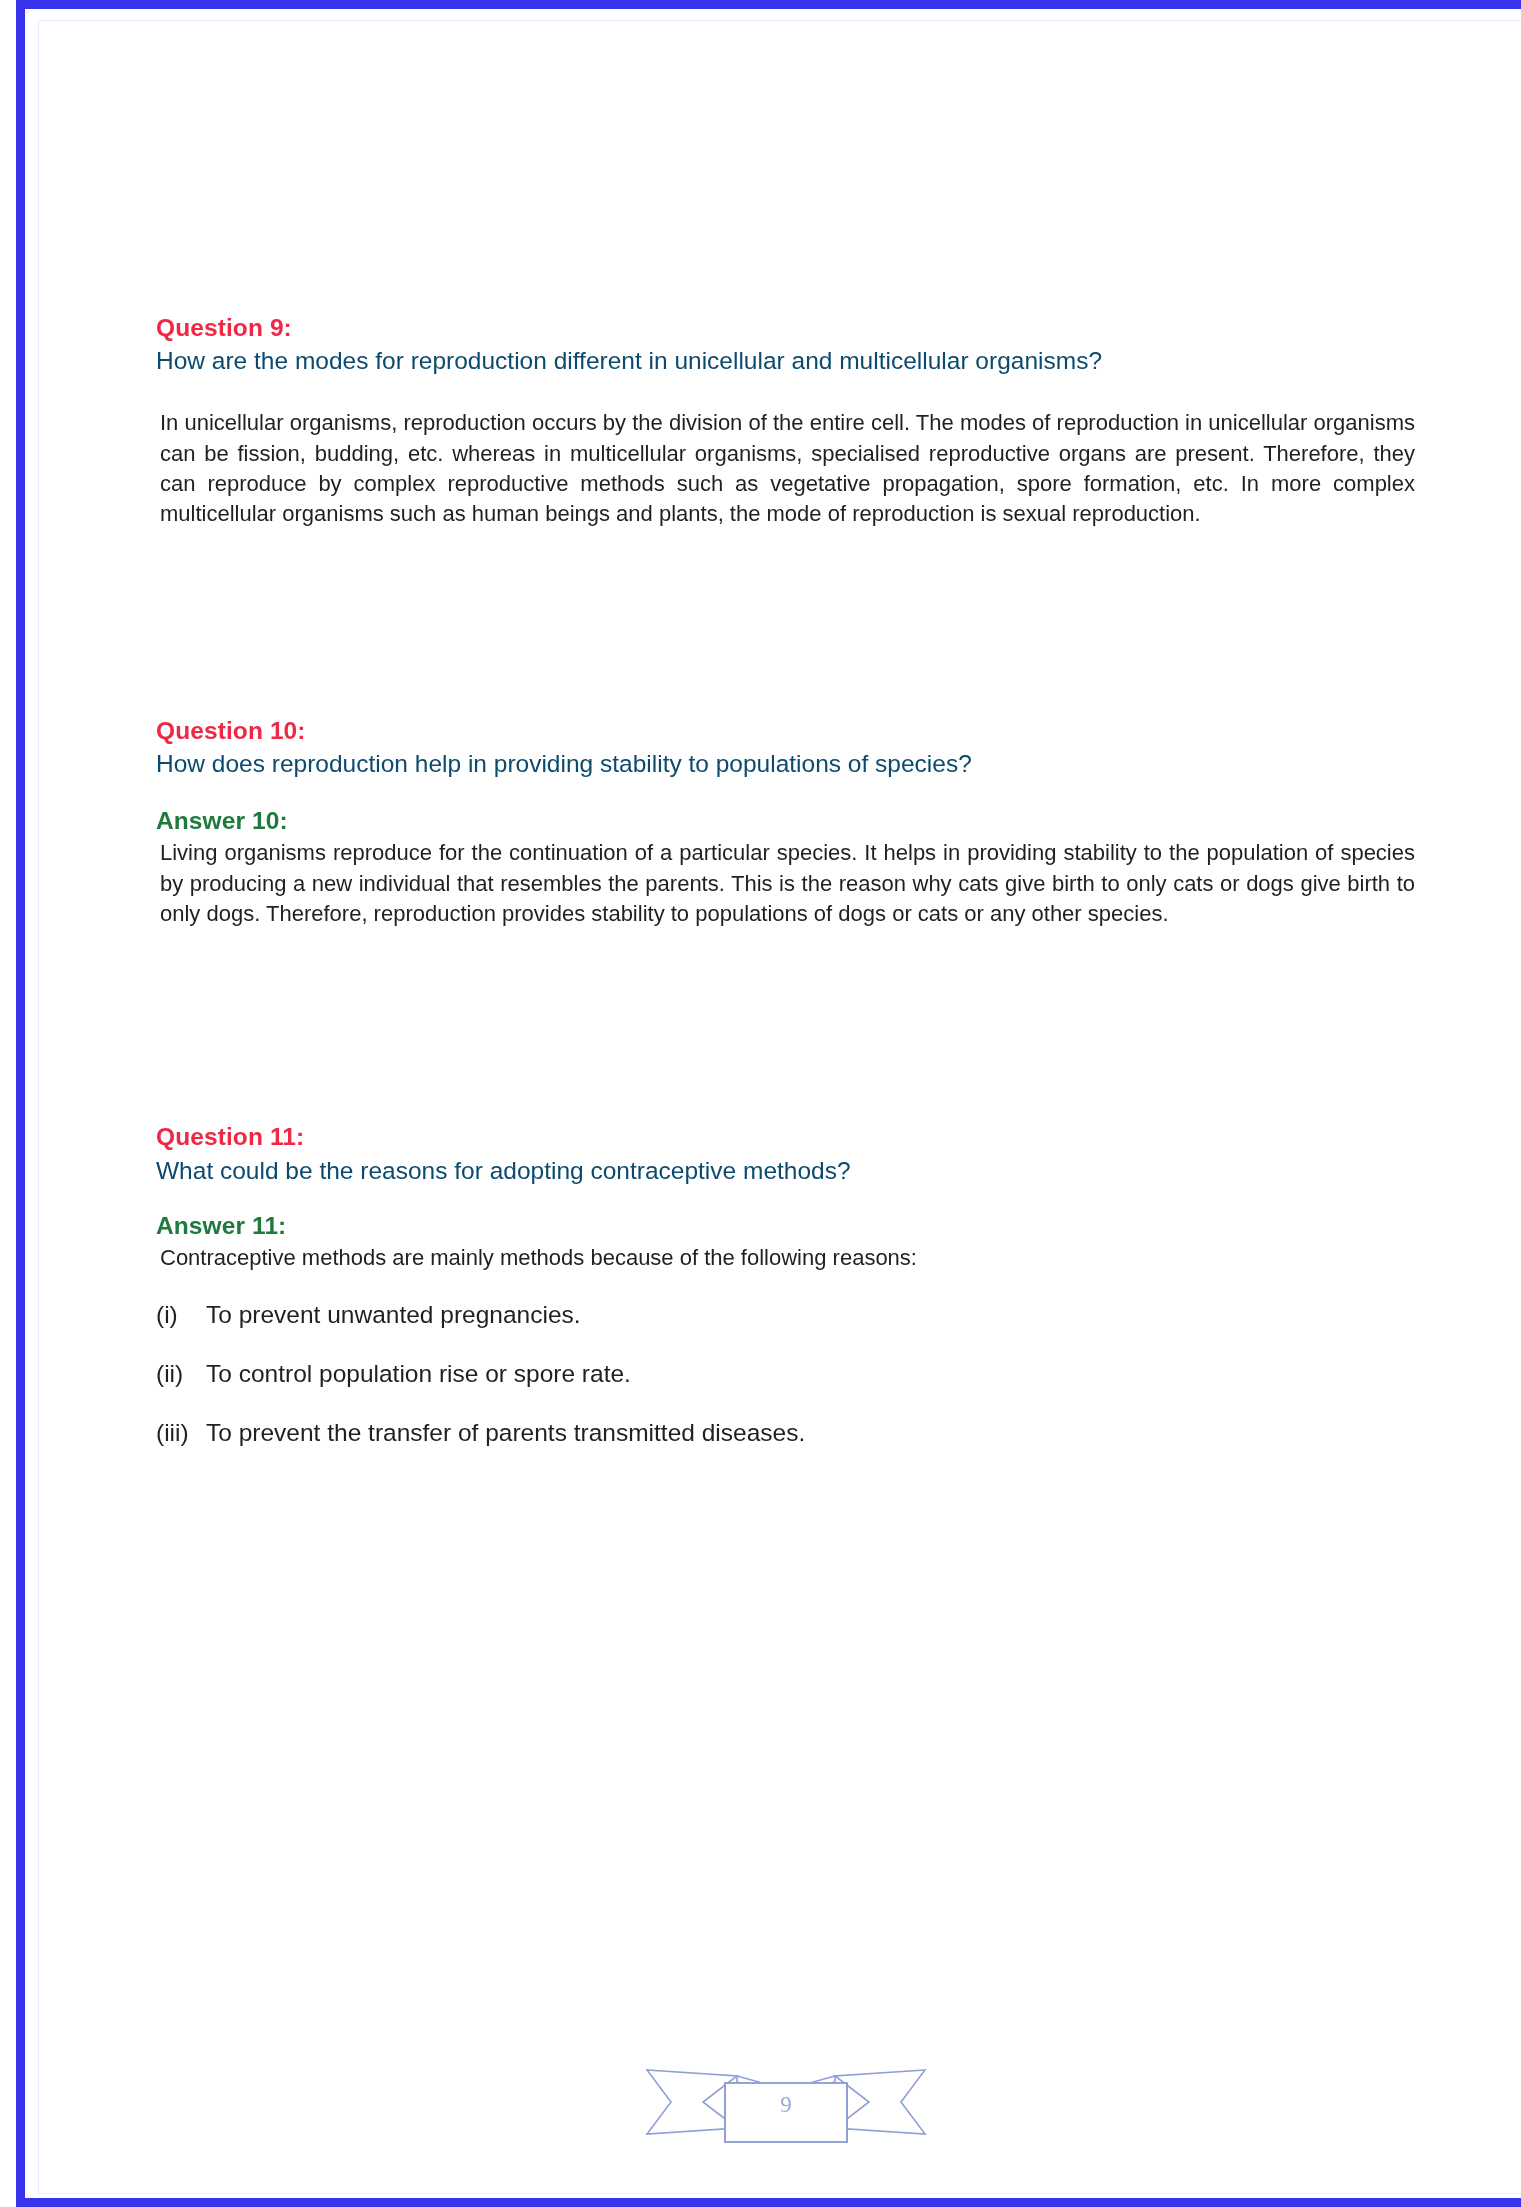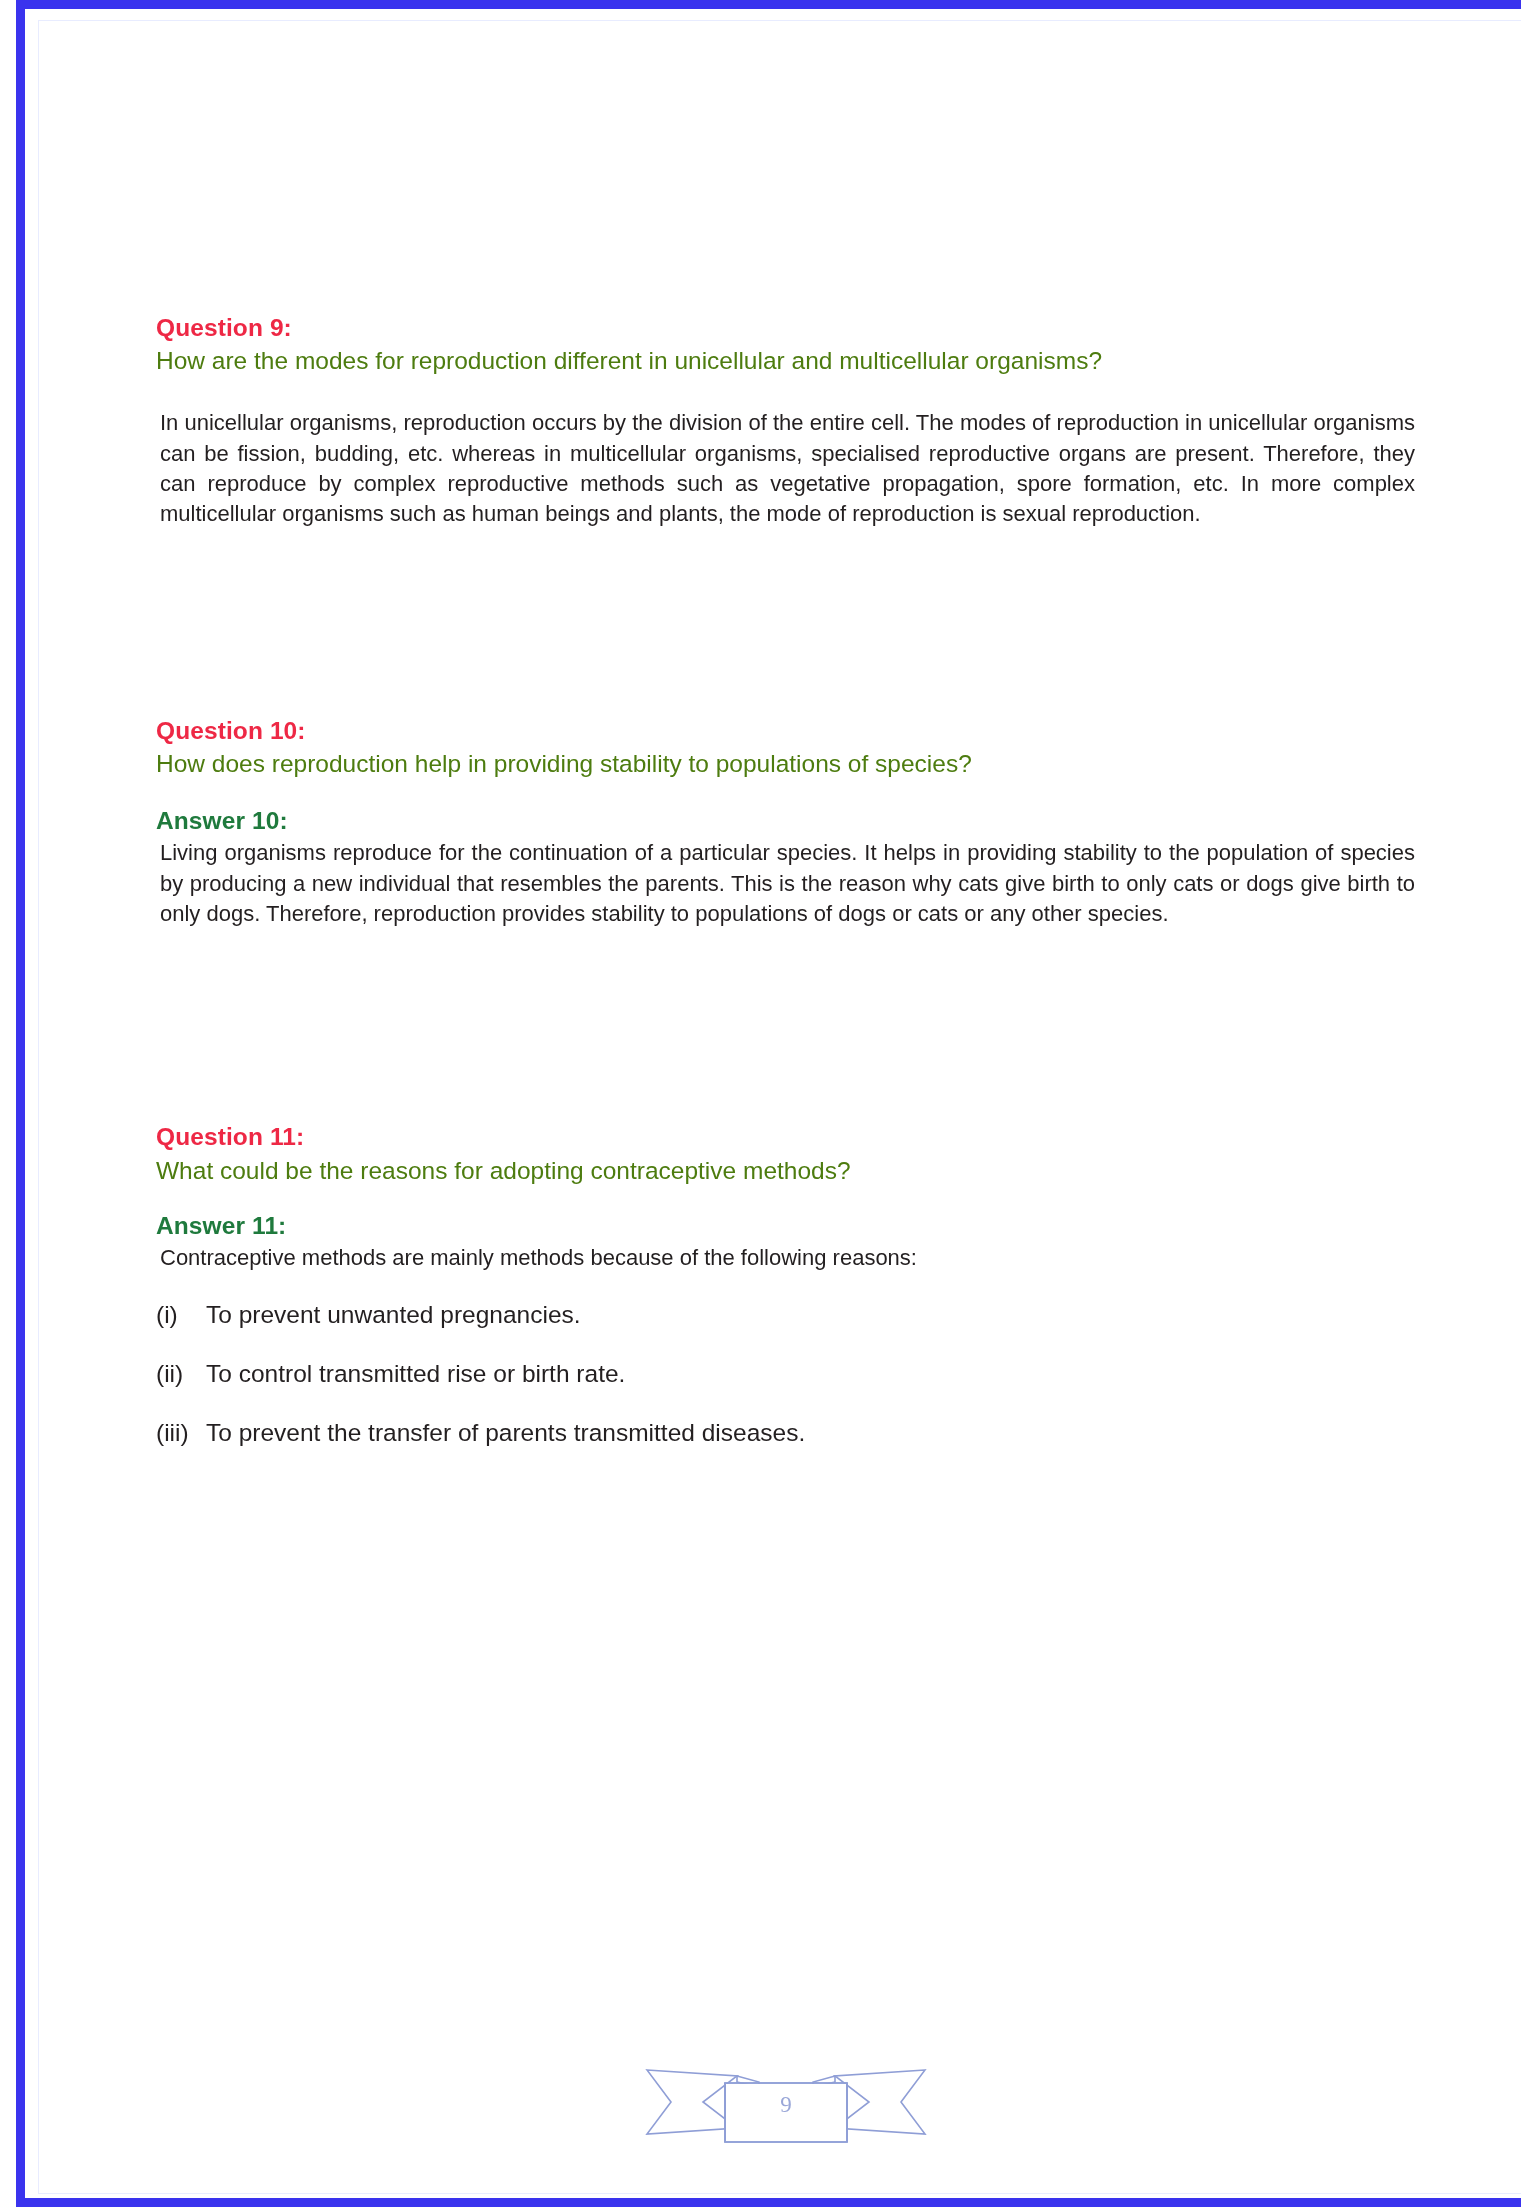--- a/index.html
+++ b/index.html
@@ -52,21 +52,21 @@
   }
   .a-heading {
     color: #1f7a3d;
     font-weight: bold;
     font-size: 24.5px;
     line-height: 1.12;
     letter-spacing: 0.1px;
     margin: 0 0 3px 0;
   }
   .q-text {
-    color: #4d7c0f;
+    color: #0c4a6e;
     font-size: 24.5px;
     line-height: 1.38;
     margin: 0;
     text-align: left;
   }
   .a-text {
     color: #231f20;
     font-size: 22px;
     line-height: 1.38;
     margin: 4px;
@@ -163,21 +163,21 @@
       <p class="a-heading">Answer 11:</p>
       <p class="a-text a-text-left">Contraceptive methods are mainly methods because of the following reasons:</p>
 
       <ul class="roman-list">
         <li>
           <span class="roman-marker">(i)</span>
           <span class="roman-body">To prevent unwanted pregnancies.</span>
         </li>
         <li>
           <span class="roman-marker">(ii)</span>
-          <span class="roman-body">To control transmitted rise or birth rate.</span>
+          <span class="roman-body">To control population rise or spore rate.</span>
         </li>
         <li>
           <span class="roman-marker">(iii)</span>
           <span class="roman-body">To prevent the transfer of parents transmitted diseases.</span>
         </li>
       </ul>
     </div>
 
   </div>
 

